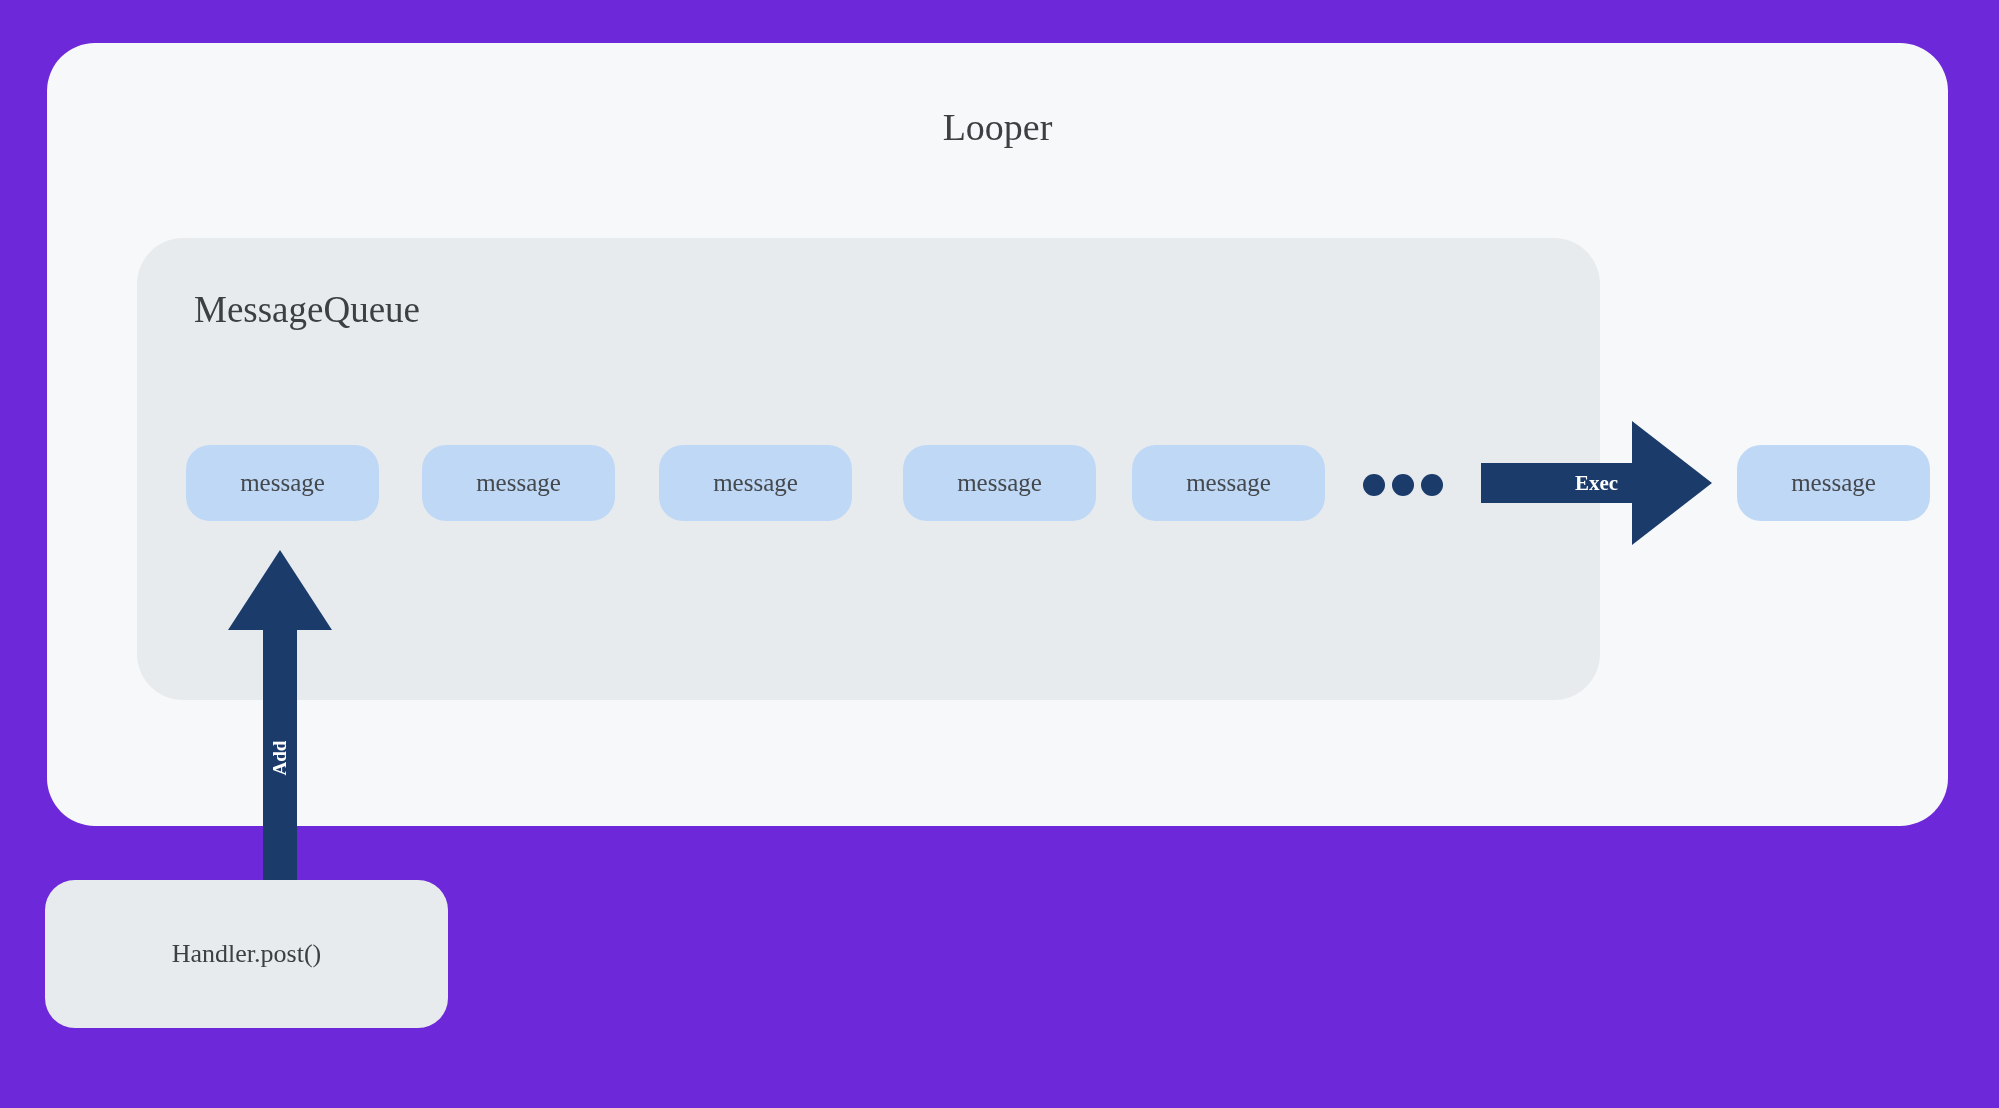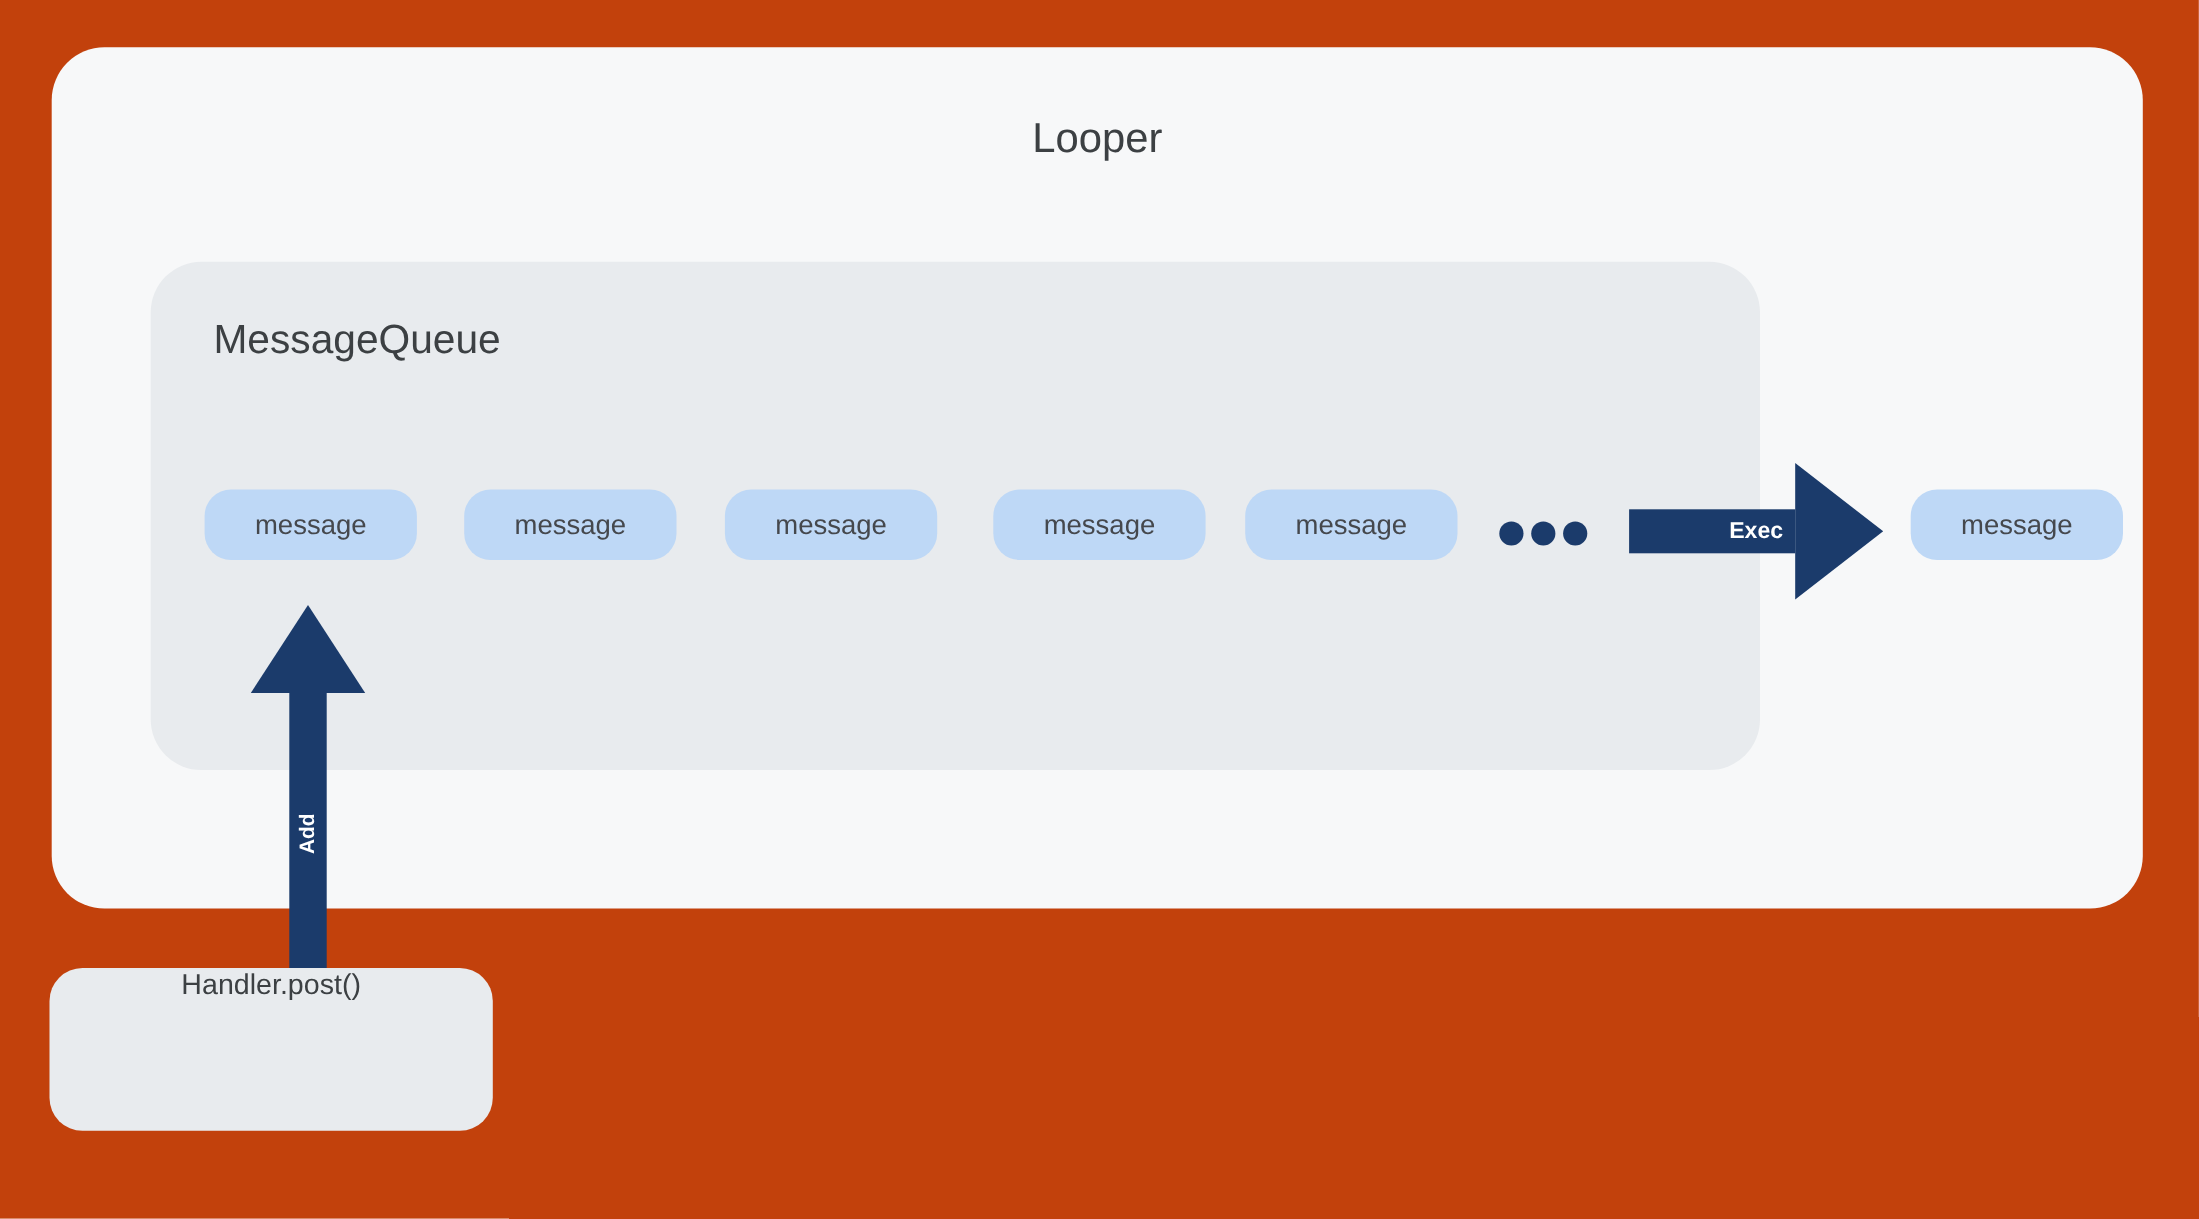--- a/index.html
+++ b/index.html
@@ -1,21 +1,21 @@
 <!DOCTYPE html>
 <html style="--navy: #1B3B6B; --message-blue: #BED8F6; --panel-gray: #E8EBEE; --looper-bg: #F7F8F9; --text-dark: #3C4043; --message-text: #45484D; --arrow-label-text: #FFFFFF;"><head>
 <meta charset="utf-8">
 <style>
   html, body { margin: 0; padding: 0; background: #ffffff; }
   .canvas {
     position: relative;
     width: 1999px;
     height: 1108px;
-    background: #c2410c;
-    font-family: Liberation Sans, sans-serif;
+    background: #6d28d9;
+    font-family: Liberation Serif, serif;
     overflow: hidden;
   }
   
   .looper {
     position: absolute;
     left: 47px; top: 43px;
     width: 1901px; height: 783px;
     background: var(--looper-bg, #F7F8F9);
     border-radius: 48px;
   }
@@ -39,21 +39,21 @@
     position: absolute;
     left: 57px; top: 50px;
     font-size: 37px;
     font-weight: 400;
     color: var(--text-dark, #3C4043);
   }
   
   .msg {
     position: absolute;
     top: 445px;
-    width: 193px; height: 64px;
+    width: 193px; height: 76px;
     background: var(--message-blue, #BED8F6);
     border-radius: 24px;
     display: flex;
     align-items: center;
     justify-content: center;
     font-size: 25px;
     color: var(--message-text, #45484D);
     text-align: center;
   }
   .b1 { left: 186px; }
@@ -128,21 +128,21 @@
     color: var(--arrow-label-text, #FFFFFF);
   }
   
   .handler {
     position: absolute;
     left: 45px; top: 880px;
     width: 403px; height: 148px;
     background: var(--panel-gray, #E8EBEE);
     border-radius: 30px;
     display: flex;
-    align-items: flex-start;
+    align-items: center;
     justify-content: center;
     font-size: 26px;
     color: var(--text-dark, #3C4043);
   }
 </style>
 </head>
 <body>
 
 <div class="canvas">
 

